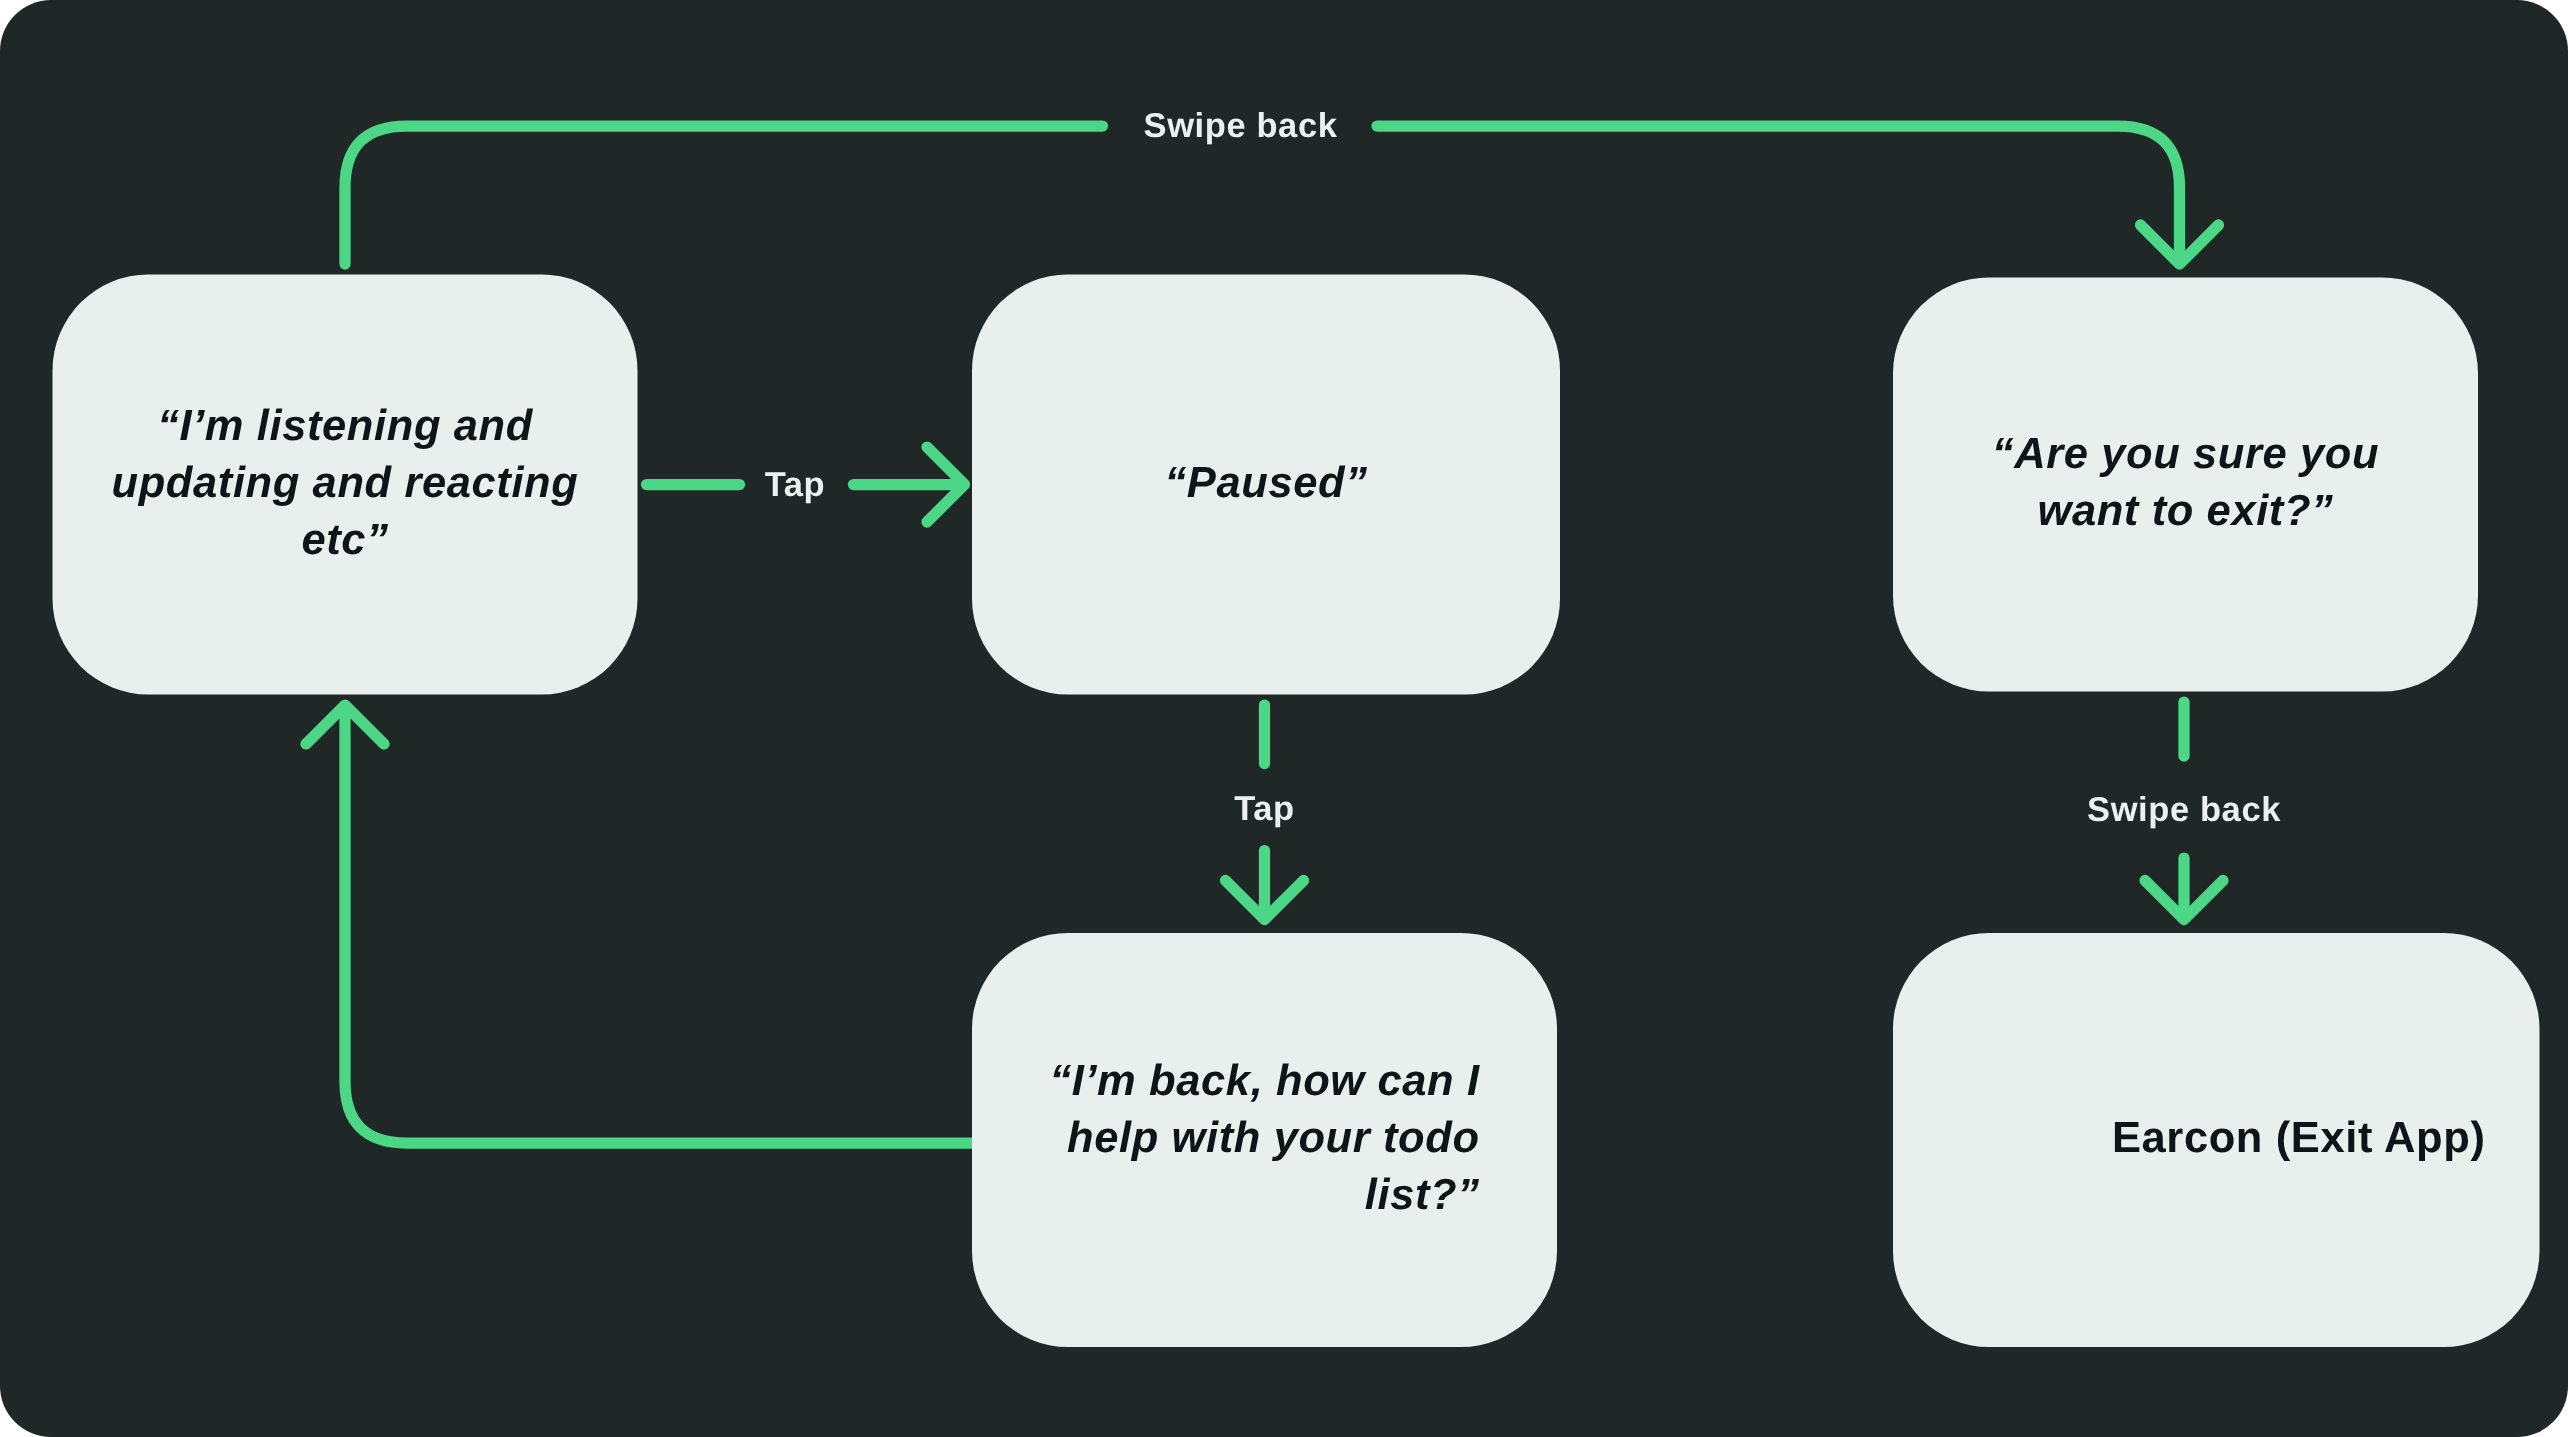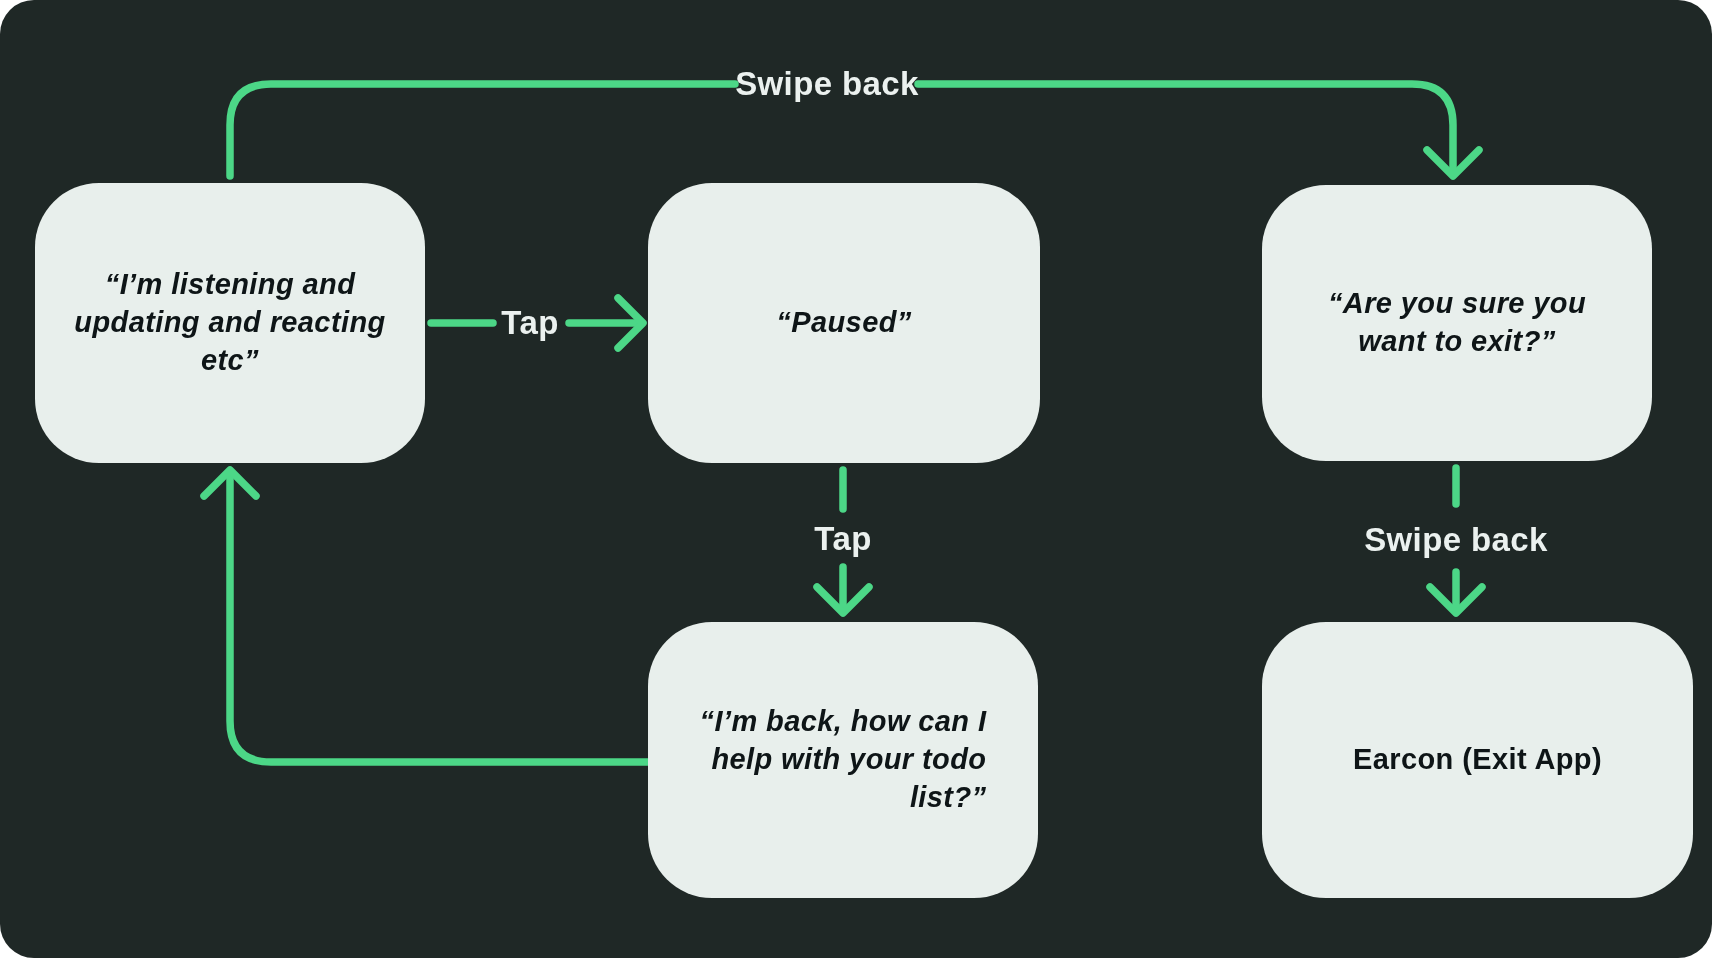--- a/index.html
+++ b/index.html
@@ -46,27 +46,27 @@
     padding: 0 36px;
     box-sizing: border-box;
   }
   .node.quote {
     font-style: italic;
   }
   .node-listening   { left: 35px;   top: 183px; width: 390px; height: 280px; }
   .node-paused      { left: 648px;  top: 183px; width: 392px; height: 280px; }
   .node-exit        { left: 1262px; top: 185px; width: 390px; height: 276px; }
   .node-back        { left: 648px;  top: 622px; width: 390px; height: 276px; text-align: right; }
-  .node-earcon      { left: 1262px; top: 622px; width: 431px; height: 276px; }
+  .node-earcon      { left: 1262px; top: 622px; width: 431px; height: 276px; justify-content: flex-end; }
   .edge-label {
     position: absolute;
     transform: translate(-50%, -50%);
     color: #ebf1ef;
     font-weight: 700;
-    font-size: 33px;
+    font-size: 23px;
     letter-spacing: 0.4px;
     white-space: nowrap;
   }
   .lbl-swipe-top   { left: 827px;  top: 84px;  }
   .lbl-tap-right   { left: 530px;  top: 323px; }
   .lbl-tap-down    { left: 843px;  top: 539px; }
   .lbl-swipe-right { left: 1456px; top: 540px; }
 </style>
 </head>
 <body>

